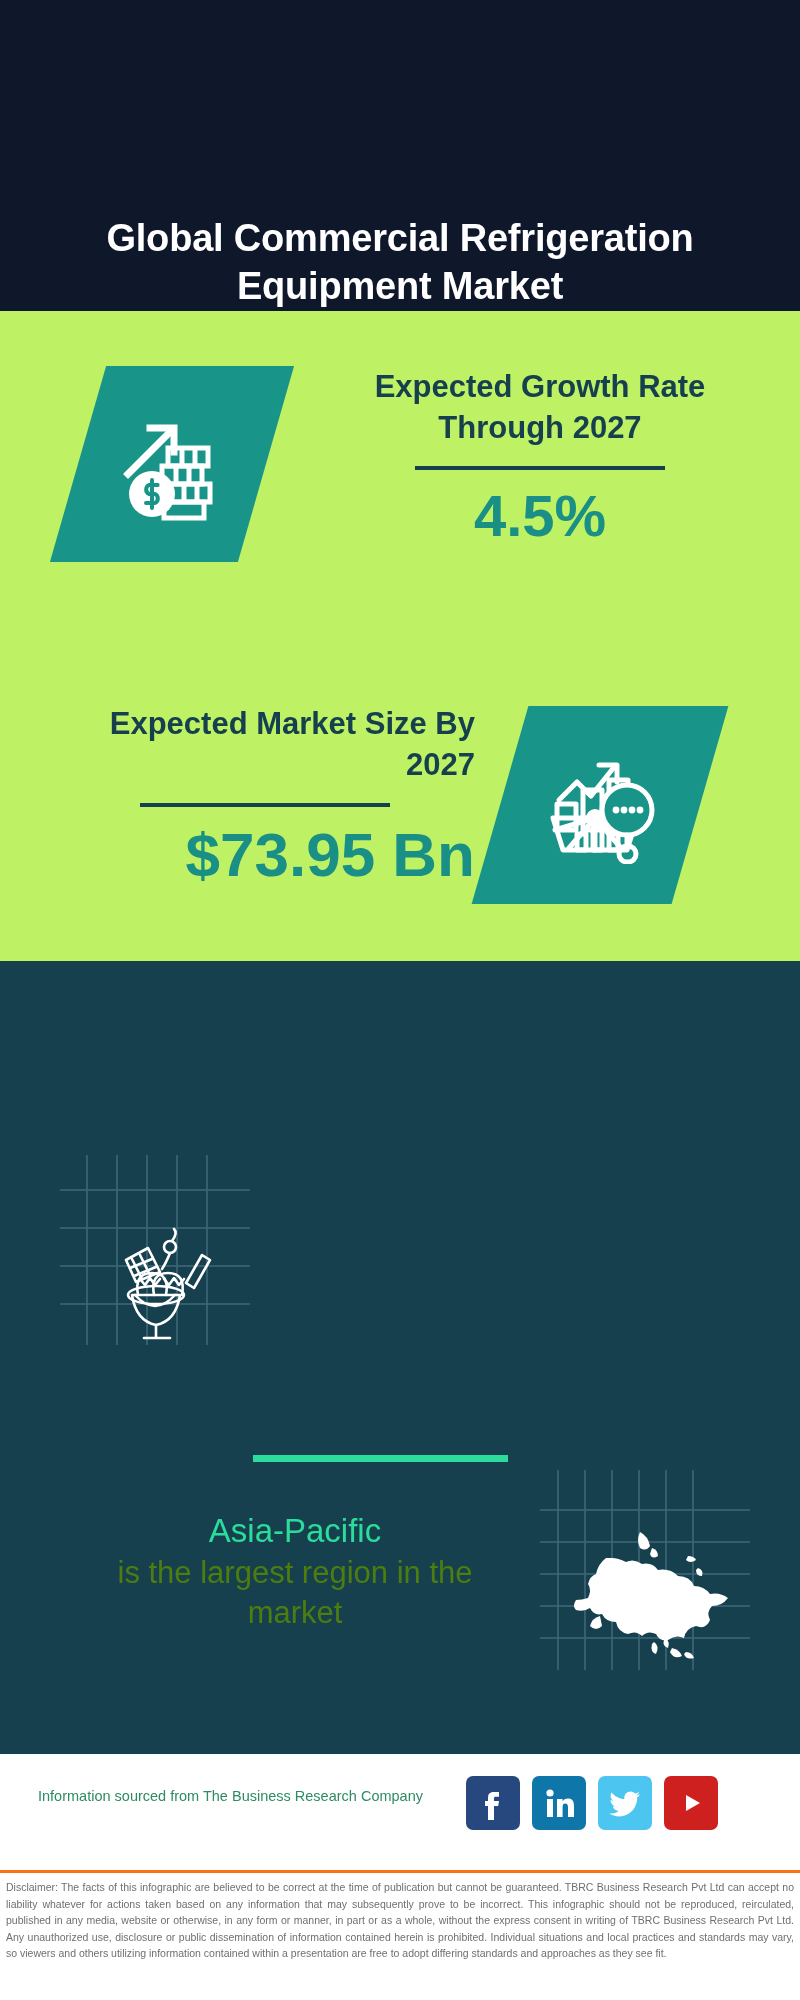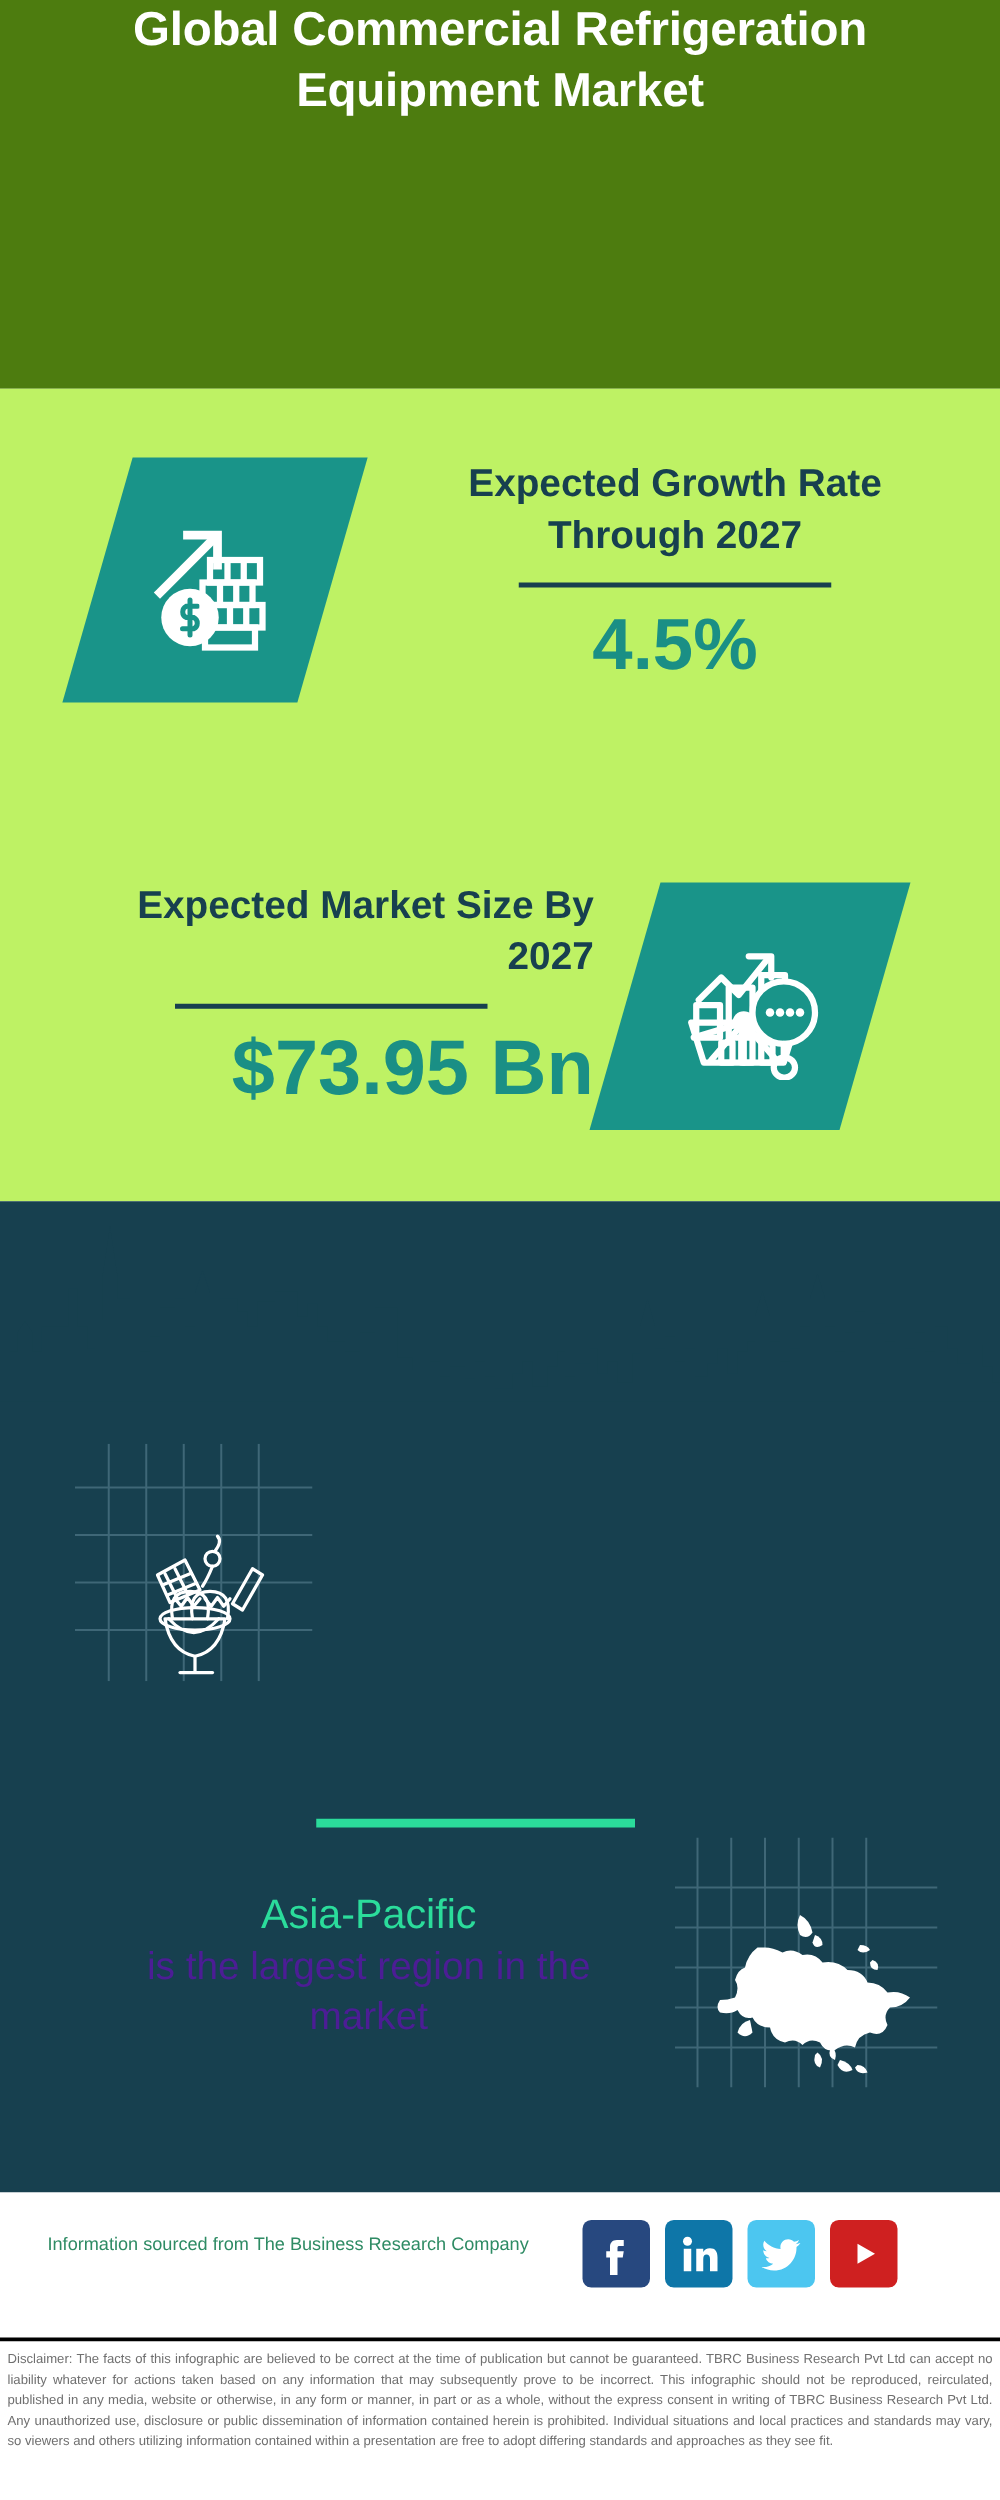--- a/index.html
+++ b/index.html
@@ -7,22 +7,22 @@
     width:800px;height:2000px;
     background:#ffffff;
     font-family:"Liberation Sans", sans-serif;
     overflow:hidden;
   }
   .page{position:relative;width:800px;height:2000px;overflow:hidden;background:#fff;}
 
   
   .header{
     position:absolute;left:0;top:0;width:800px;height:311px;
-    background:#4d7c0f;
-    display:flex;align-items:flex-start;justify-content:center;
+    background:#0f172a;
+    display:flex;align-items:flex-end;justify-content:center;
   }
   .header-title{
     color:#ffffff;
     font-size:38px;line-height:1.28;
     font-weight:bold;
     text-align:center;
     width:700px;
     letter-spacing:-0.2px;
   }
 
@@ -81,26 +81,26 @@
   .sub-white{color:#ffffff;font-size:26px;line-height:1.32;display:block;}
 
   .mid-divider{
     position:absolute;left:253px;top:1455px;width:255px;height:7px;background:#2bdc9b;
   }
 
   .region-block{
     position:absolute;left:85px;top:1510px;width:420px;text-align:center;
   }
   .region-name{color:#2bdc9b;font-weight:normal;font-size:33px;line-height:1.3;display:block;}
-  .region-sub{color:#4c1d95;font-size:31px;line-height:1.3;display:block;}
+  .region-sub{color:#4d7c0f;font-size:31px;line-height:1.3;display:block;}
 
   
   .footer{
     position:absolute;left:0;top:1754px;width:800px;height:116px;background:#fff;
-    border-bottom:3px solid #000000;
+    border-bottom:3px solid #f97316;
   }
   .footer-text{
     position:absolute;left:38px;top:30px;width:420px;
     color:#2e8b64;font-size:14.5px;line-height:1.75;
   }
   .socials{position:absolute;left:466px;top:22px;display:flex;gap:12px;}
   .social{
     width:54px;height:54px;border-radius:7px;
     display:flex;align-items:center;justify-content:center;
   }

